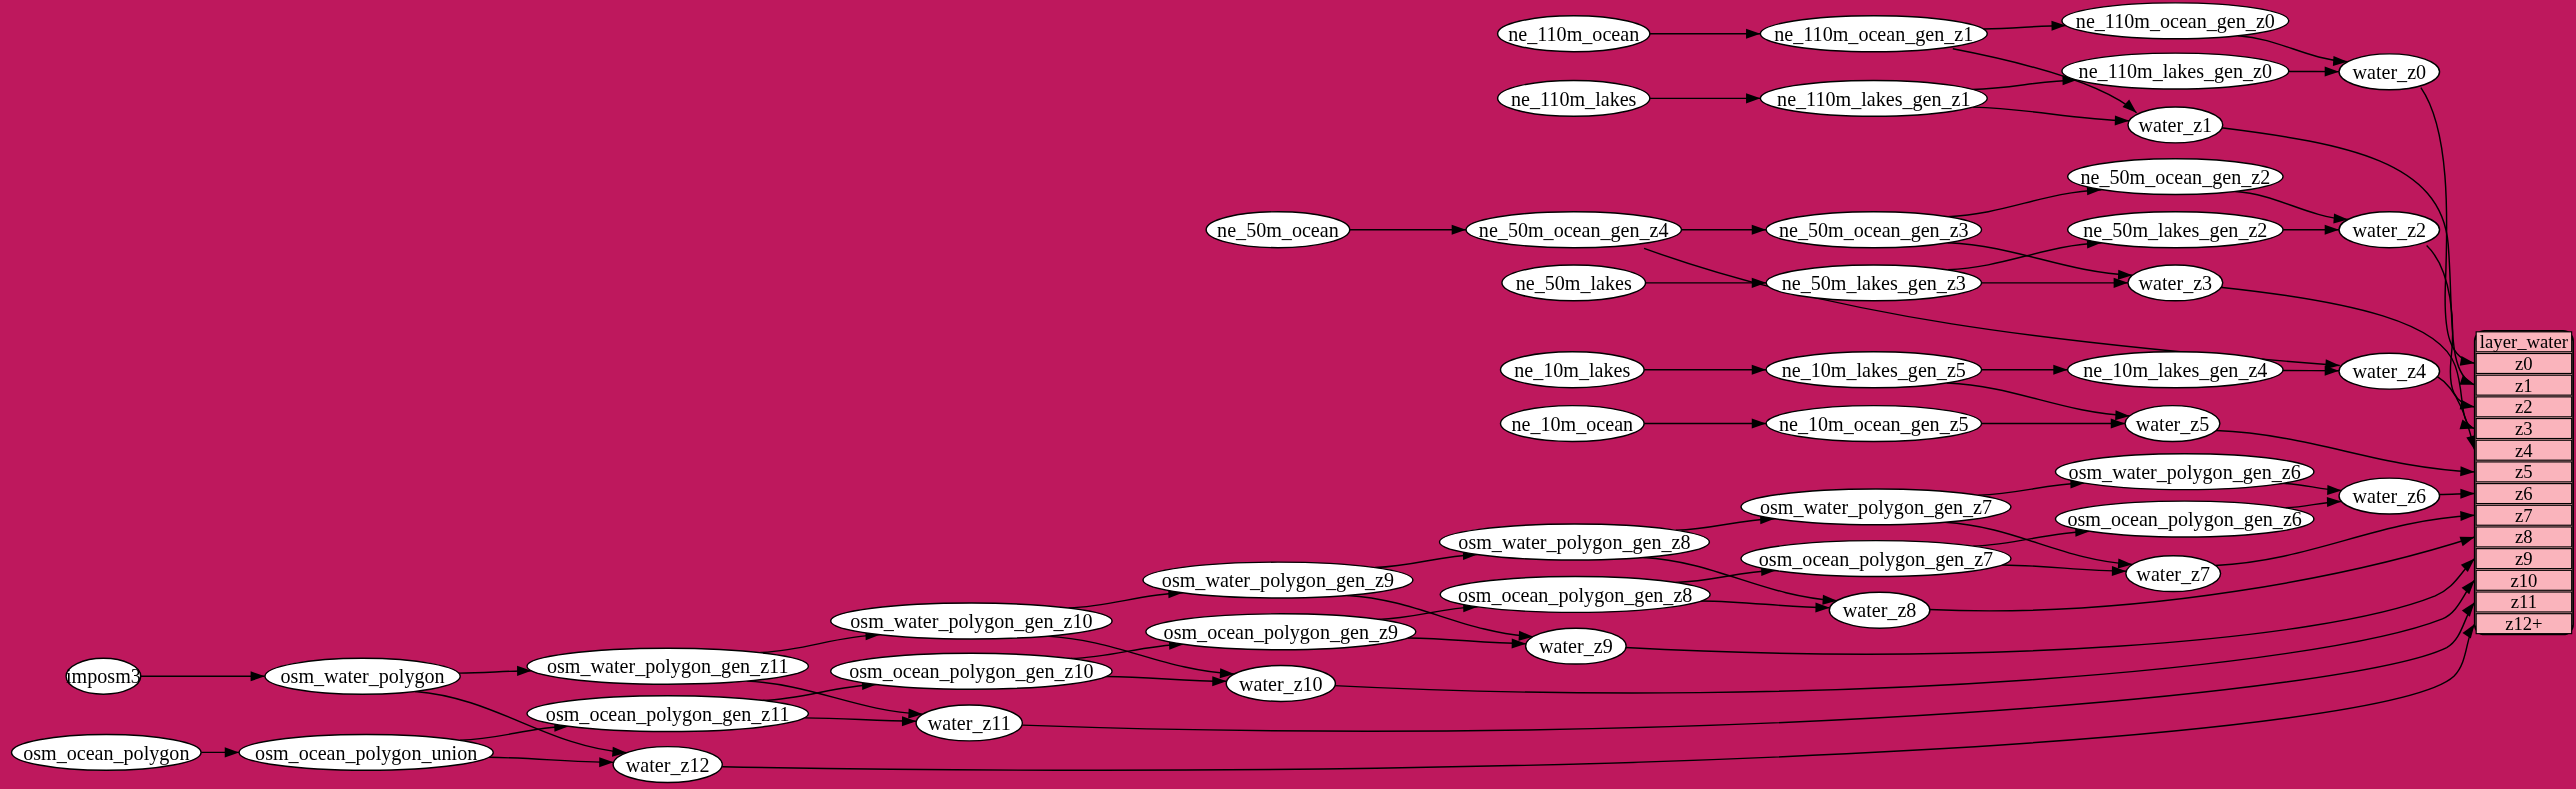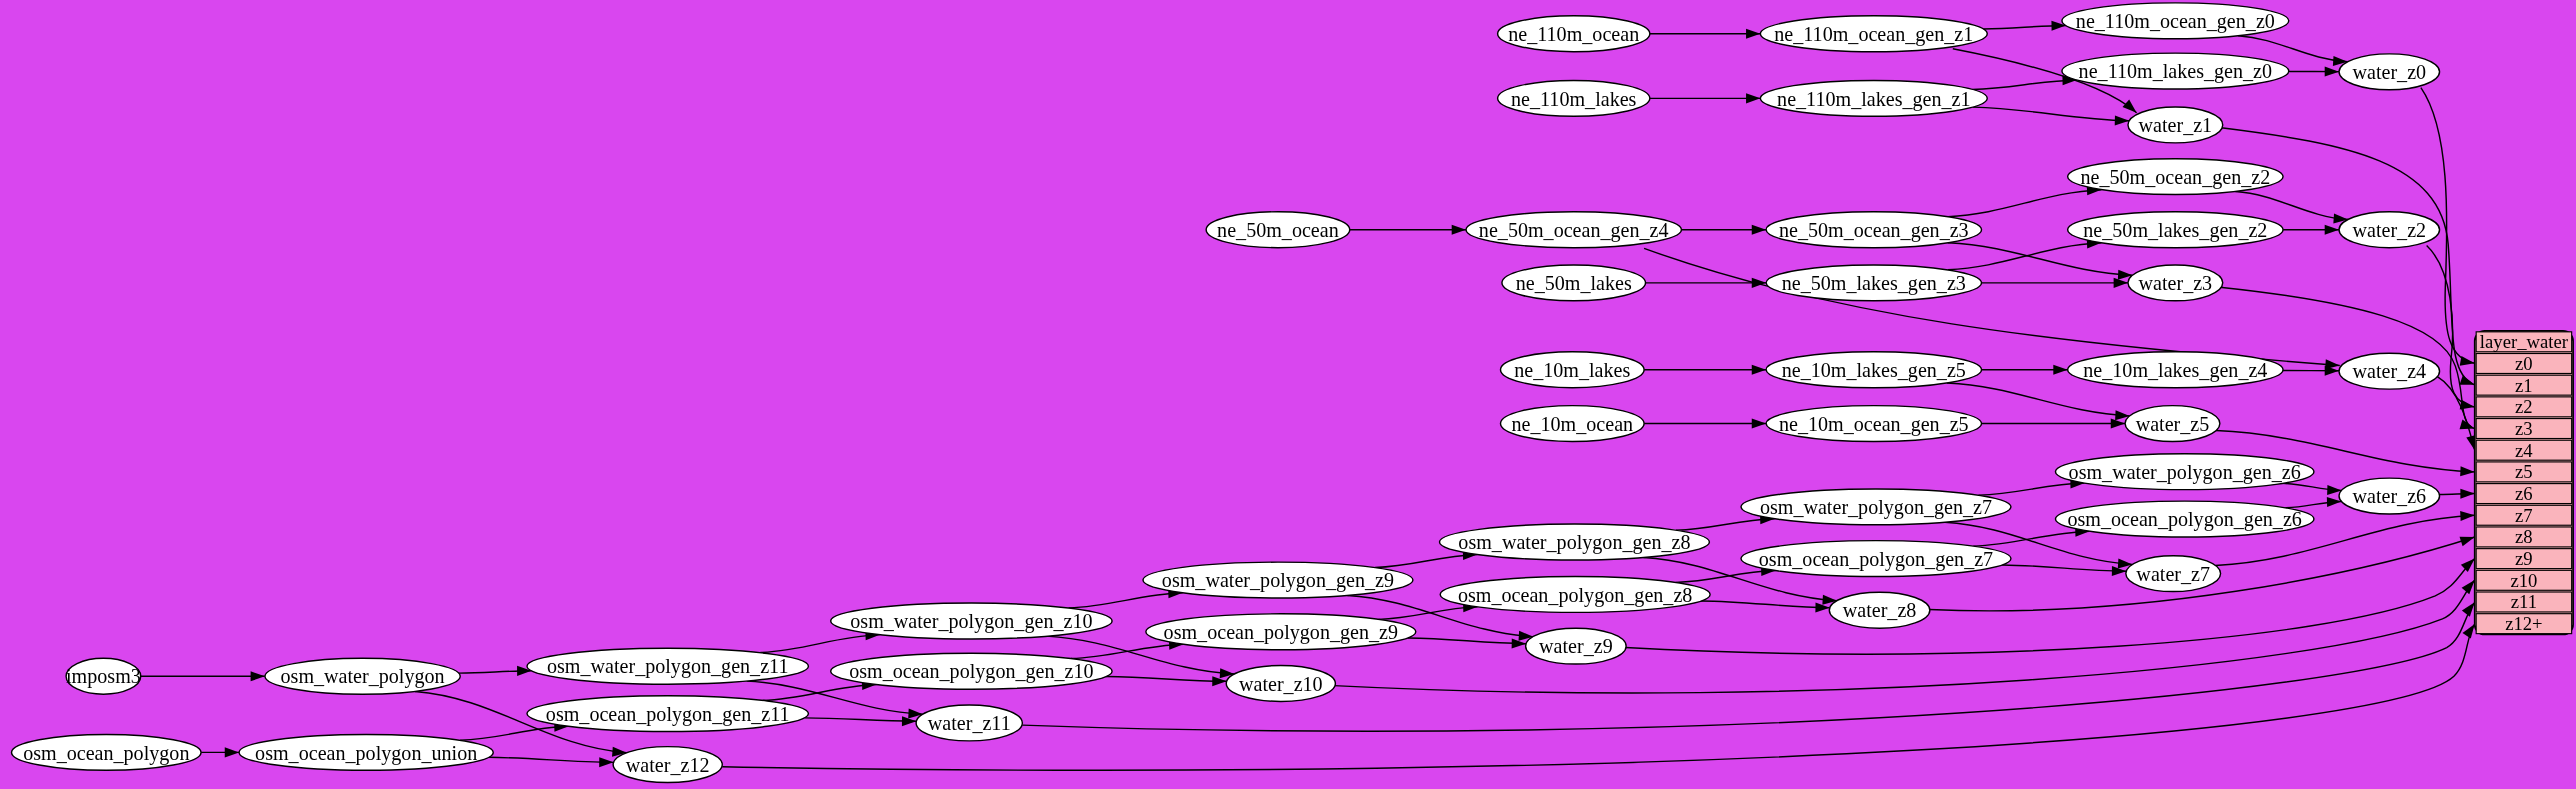--- a/index.html
+++ b/index.html
@@ -1,20 +1,20 @@
 <!DOCTYPE html>
 <html style="font-size:11.5px"><head>
 <meta charset="utf-8">
 <style>
   html, body { margin: 0; padding: 0; background: #ffffff; }
   #canvas {
     position: relative;
     width: 2576px;
     height: 789px;
-    background: #d946ef;
+    background: #be185d;
     overflow: hidden;
     font-family: "Liberation Serif", "DejaVu Serif", serif;
   }
   #graph-svg { display: block; width: 2576px; height: 789px; }
   #graph-svg text {
     font-family: "Liberation Serif", "DejaVu Serif", serif;
     fill: #000000;
   }
 </style>
 </head>

